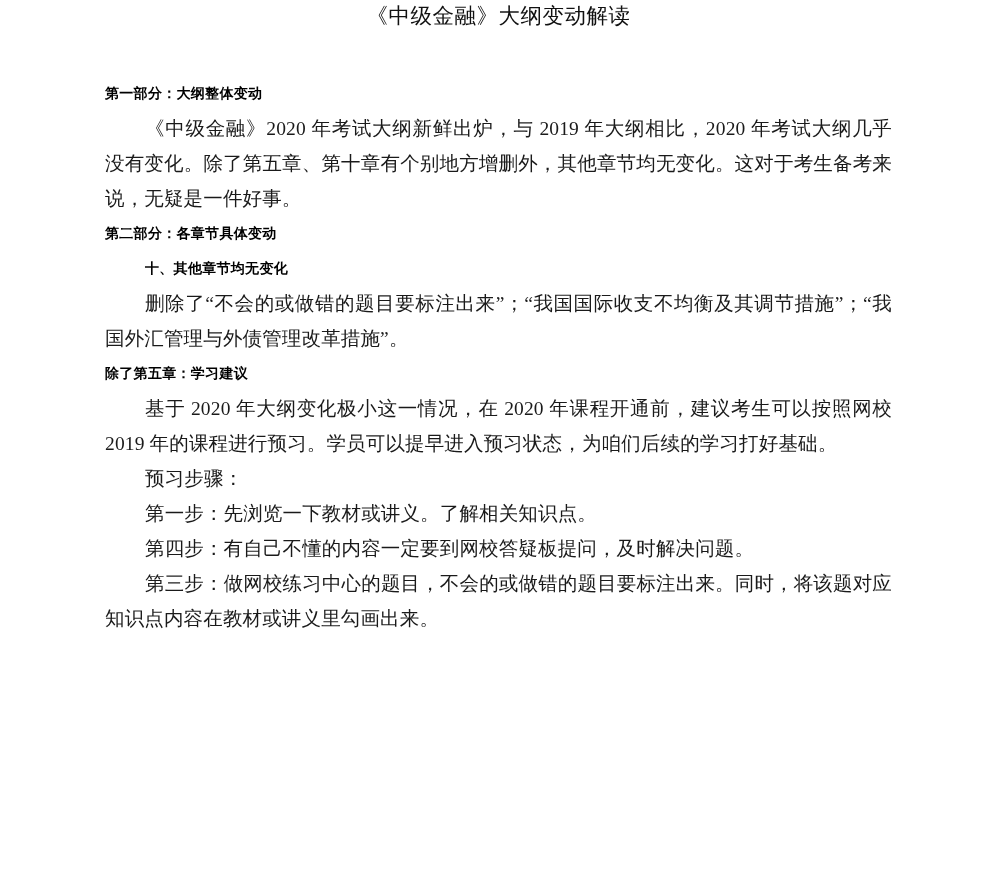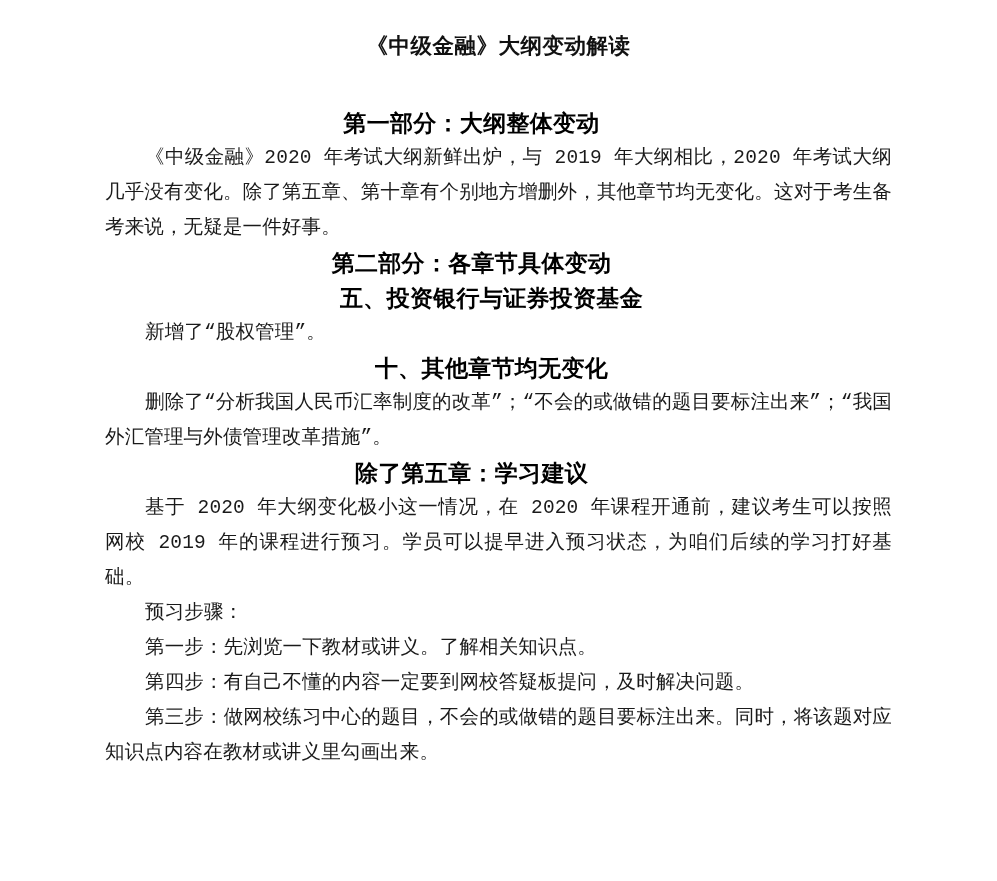--- a/index.html
+++ b/index.html
@@ -16,56 +16,54 @@
   }
   .page {
     position: relative;
     width: 997px;
     height: 881px;
     box-sizing: border-box;
     padding: 0;
   }
   .doc-title {
     text-align: center;
-    font-weight: bold;
+    font-weight: normal;
     font-size: 21.5px;
     letter-spacing: 0.5px;
     line-height: 1;
     margin: 0;
-    padding-top: 36px;
+    padding-top: 6px;
     color: #111111;
   }
   .spacer-after-title {
     height: 48px;
   }
   .block {
     margin: 0;
     padding: 0;
   }
   .para {
     font-size: 19.5px;
     line-height: 35px;
     margin: 0;
     padding: 0 105px 0 105px;
     text-align: justify;
     text-justify: inter-ideograph;
     letter-spacing: 0.15px;
     color: #1a1a1a;
     white-space: normal;
-    font-family: Liberation Mono, monospace;
   }
   .heading {
-    font-size: 23px;
+    font-size: 14px;
     line-height: 35px;
     font-weight: bold;
     margin: 0;
-    padding: 0 105px 0 51px;
+    padding: 0 105px 0 105px;
     color: #000000;
     letter-spacing: 0.3px;
-    text-align: center;
   }
   .heading.indent2 {
     text-indent: 40px;
   }
   .para.indent2 {
     text-indent: 40px;
   }
 </style>
 </head>
 <body>
@@ -77,28 +75,24 @@
   <div class="spacer-after-title"></div>
 
   <div class="block">
     <div class="heading">第一部分：大纲整体变动</div>
     <p class="para indent2">《中级金融》2020 年考试大纲新鲜出炉，与 2019 年大纲相比，2020 年考试大纲几乎没有变化。除了第五章、第十章有个别地方增删外，其他章节均无变化。这对于考生备考来说，无疑是一件好事。</p>
   </div>
 
   <div class="block">
     <div class="heading">第二部分：各章节具体变动</div>
 
-    <div class="block">
-      <div class="heading indent2">五、投资银行与证券投资基金</div>
-      <p class="para indent2">新增了“股权管理”。</p>
-    </div>
 
     <div class="block">
       <div class="heading indent2">十、其他章节均无变化</div>
-      <p class="para indent2">删除了“分析我国人民币汇率制度的改革”；“不会的或做错的题目要标注出来”；“我国外汇管理与外债管理改革措施”。</p>
+      <p class="para indent2">删除了“不会的或做错的题目要标注出来”；“我国国际收支不均衡及其调节措施”；“我国外汇管理与外债管理改革措施”。</p>
     </div>
   </div>
 
   <div class="block">
     <div class="heading">除了第五章：学习建议</div>
 
     <p class="para indent2">基于 2020 年大纲变化极小这一情况，在 2020 年课程开通前，建议考生可以按照网校 2019 年的课程进行预习。学员可以提早进入预习状态，为咱们后续的学习打好基础。</p>
 
     <p class="para indent2">预习步骤：</p>
 

